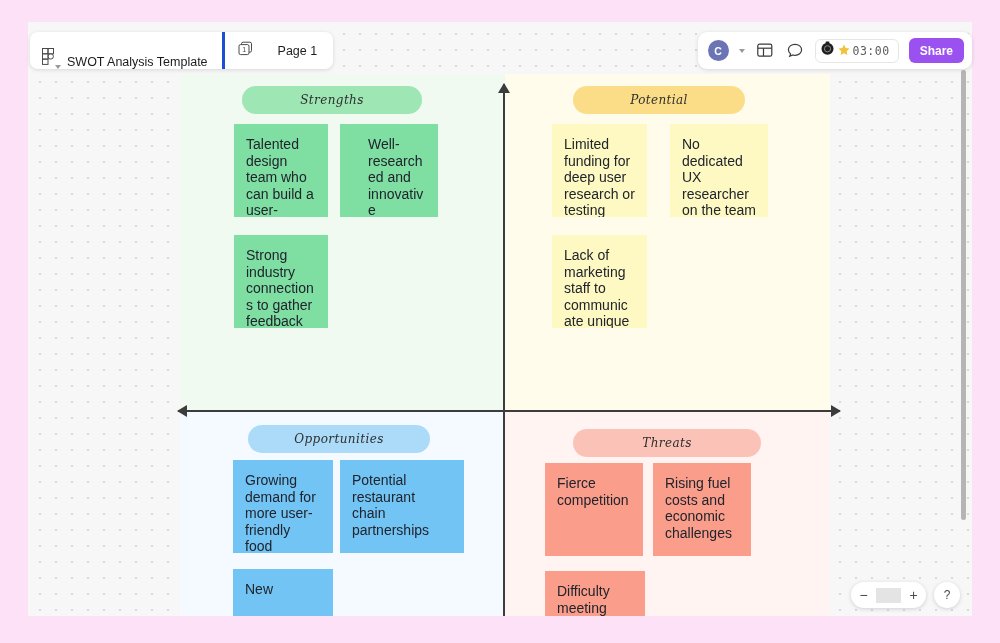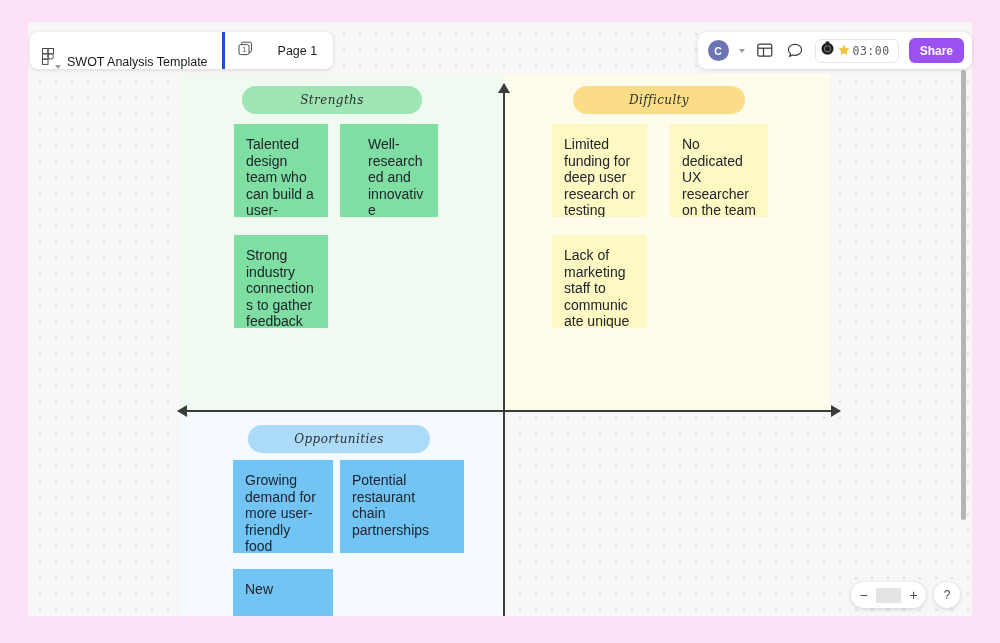--- a/index.html
+++ b/index.html
@@ -314,33 +314,39 @@
     <div id="swot-matrix">
 
       <div class="quadrant q-strengths">
         <div class="q-title q-title-strengths">Strengths</div>
         <div class="note note-green n-s1">Talented design team who can build a user-centric app</div>
         <div class="note note-green n-s2">Well-researched and innovative concept</div>
         <div class="note note-green n-s3">Strong industry connections to gather feedback</div>
       </div>
 
       <div class="quadrant q-weaknesses">
-        <div class="q-title q-title-weaknesses">Difficulty</div>
+        <div class="q-title q-title-weaknesses">Potential</div>
         <div class="note note-yellow n-w1">Limited funding for deep user research or testing</div>
         <div class="note note-yellow n-w2">No dedicated UX researcher on the team</div>
         <div class="note note-yellow n-w3">Lack of marketing staff to communicate unique user benefits</div>
       </div>
 
       <div class="quadrant q-opportunities">
         <div class="q-title q-title-opportunities">Opportunities</div>
         <div class="note note-blue n-o1">Growing demand for more user-friendly food delivery apps</div>
         <div class="note note-blue n-o2">Potential restaurant chain partnerships</div>
         <div class="note note-blue n-o3">New</div>
       </div>
 
+      <div class="quadrant q-threats">
+        <div class="q-title q-title-threats">Threats</div>
+        <div class="note note-red n-t1">Fierce competition</div>
+        <div class="note note-red n-t2">Rising fuel costs and economic challenges</div>
+        <div class="note note-red n-t3">Difficulty meeting</div>
+      </div>
     </div>
 
     <div id="axis-vertical"></div>
     <div id="axis-vertical-lower"></div>
     <div id="axis-horizontal"></div>
 
     <div id="vscrollbar-track">
       <div id="vscrollbar-thumb"></div>
     </div>
   </div>

